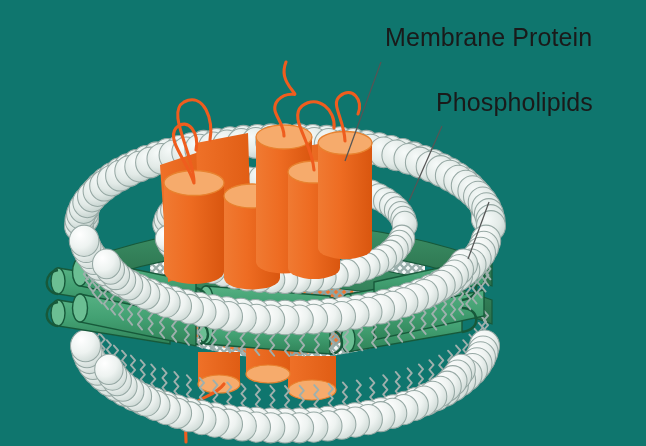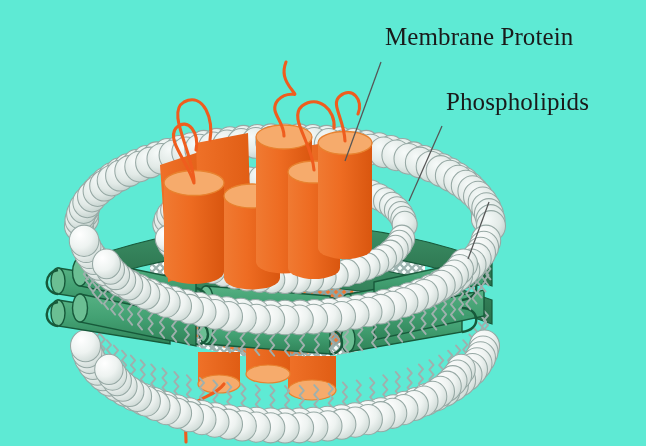--- a/index.html
+++ b/index.html
@@ -1,23 +1,23 @@
 <!DOCTYPE html>
 <html><head>
 <meta charset="utf-8">
 <style>
   html,body{margin:0;padding:0;background:#ffffff;}
   body{width:646px;height:446px;overflow:hidden;
        font-family:"Liberation Sans","DejaVu Sans",sans-serif;}
-  #stage{position:relative;width:646px;height:446px;background:#5eead4;font-family:Liberation Serif, serif;}
+  #stage{position:relative;width:646px;height:446px;background:#0f766e;}
   #art{position:absolute;inset:0;}
   .lbl{position:absolute;font-size:25px;color:#1a1a1a;white-space:nowrap;
        letter-spacing:.1px;}
   #lbl-mp{left:385px;top:23px;}
-  #lbl-pl{left:446px;top:88px;}
+  #lbl-pl{left:436px;top:88px;}
   #lbl-msp{left:492px;top:164px;}
 </style>
 </head>
 <body>
 
 <div id="stage">
 
   <svg id="art" viewBox="0 0 646 446" width="646" height="446">
     <defs>
 

